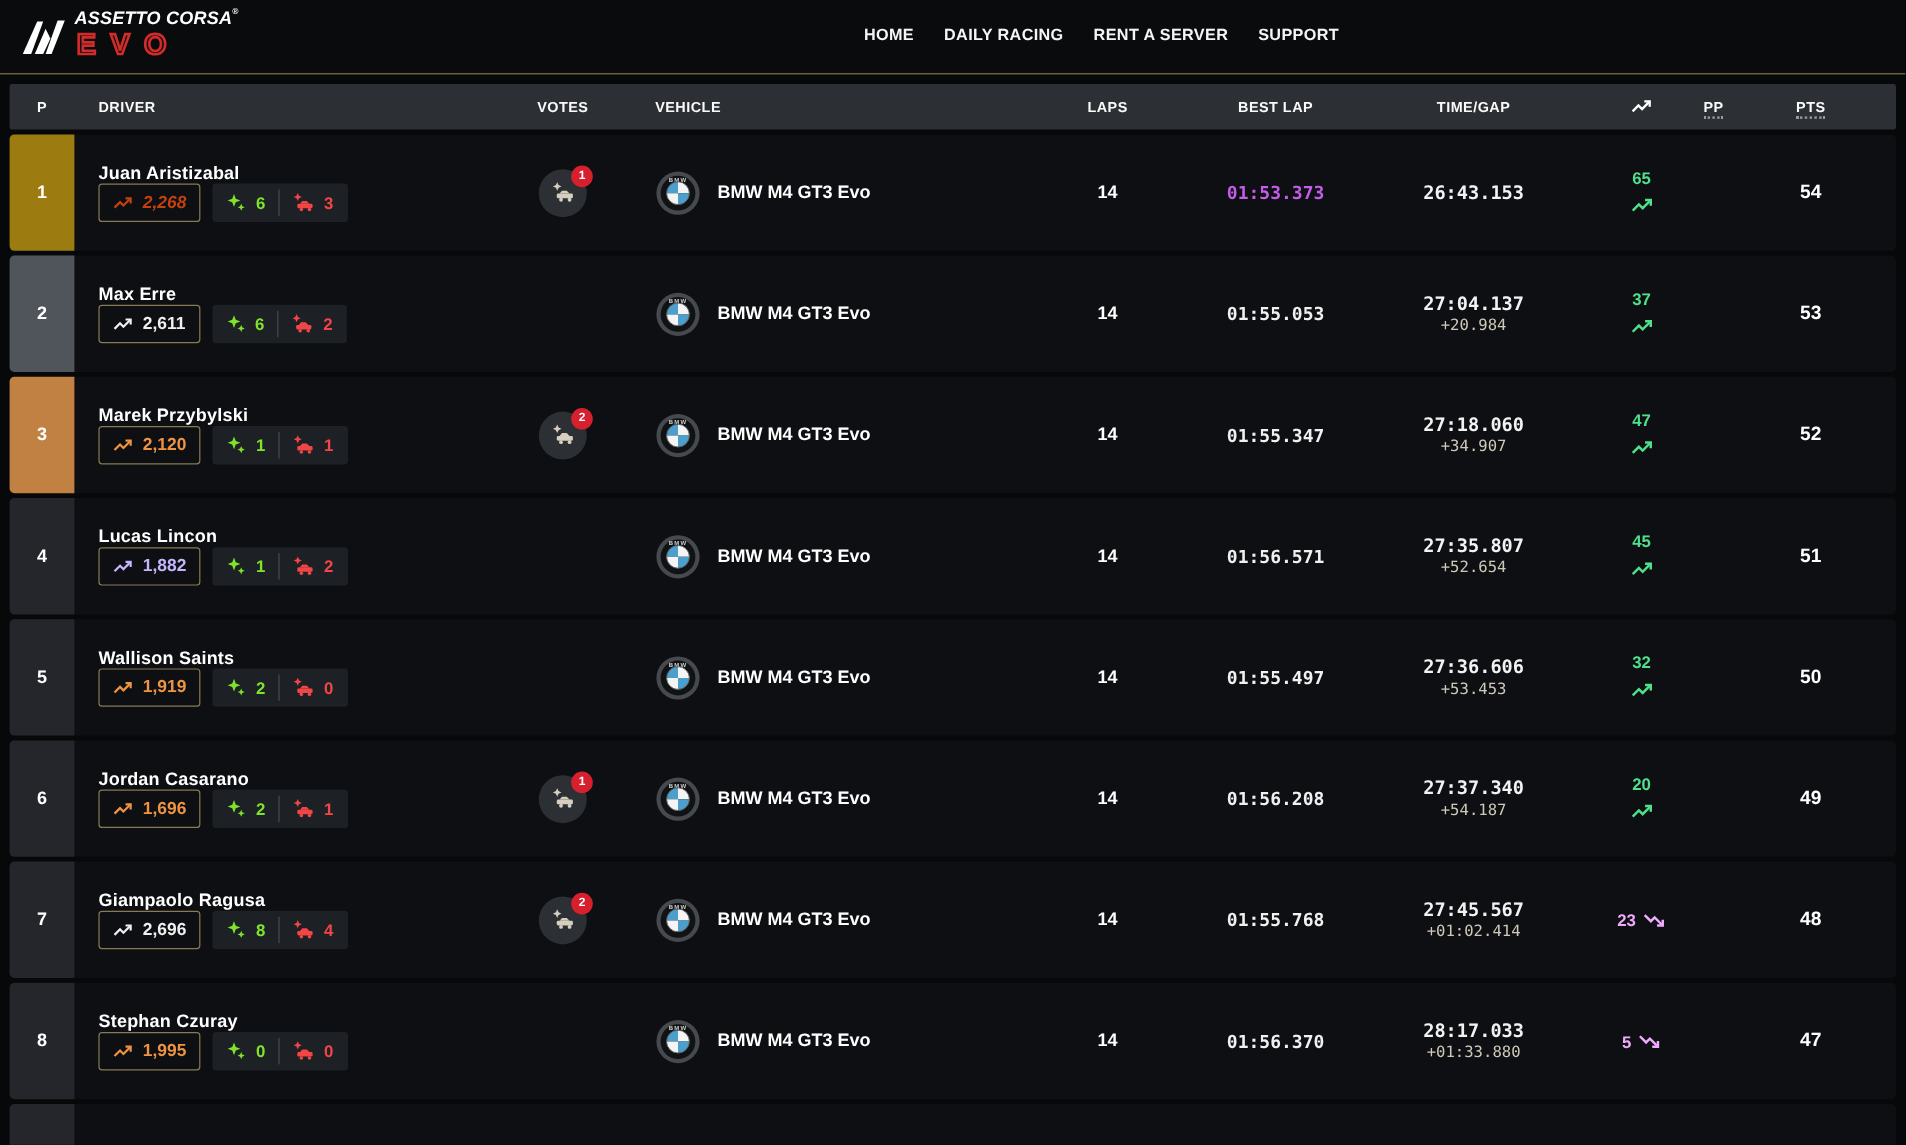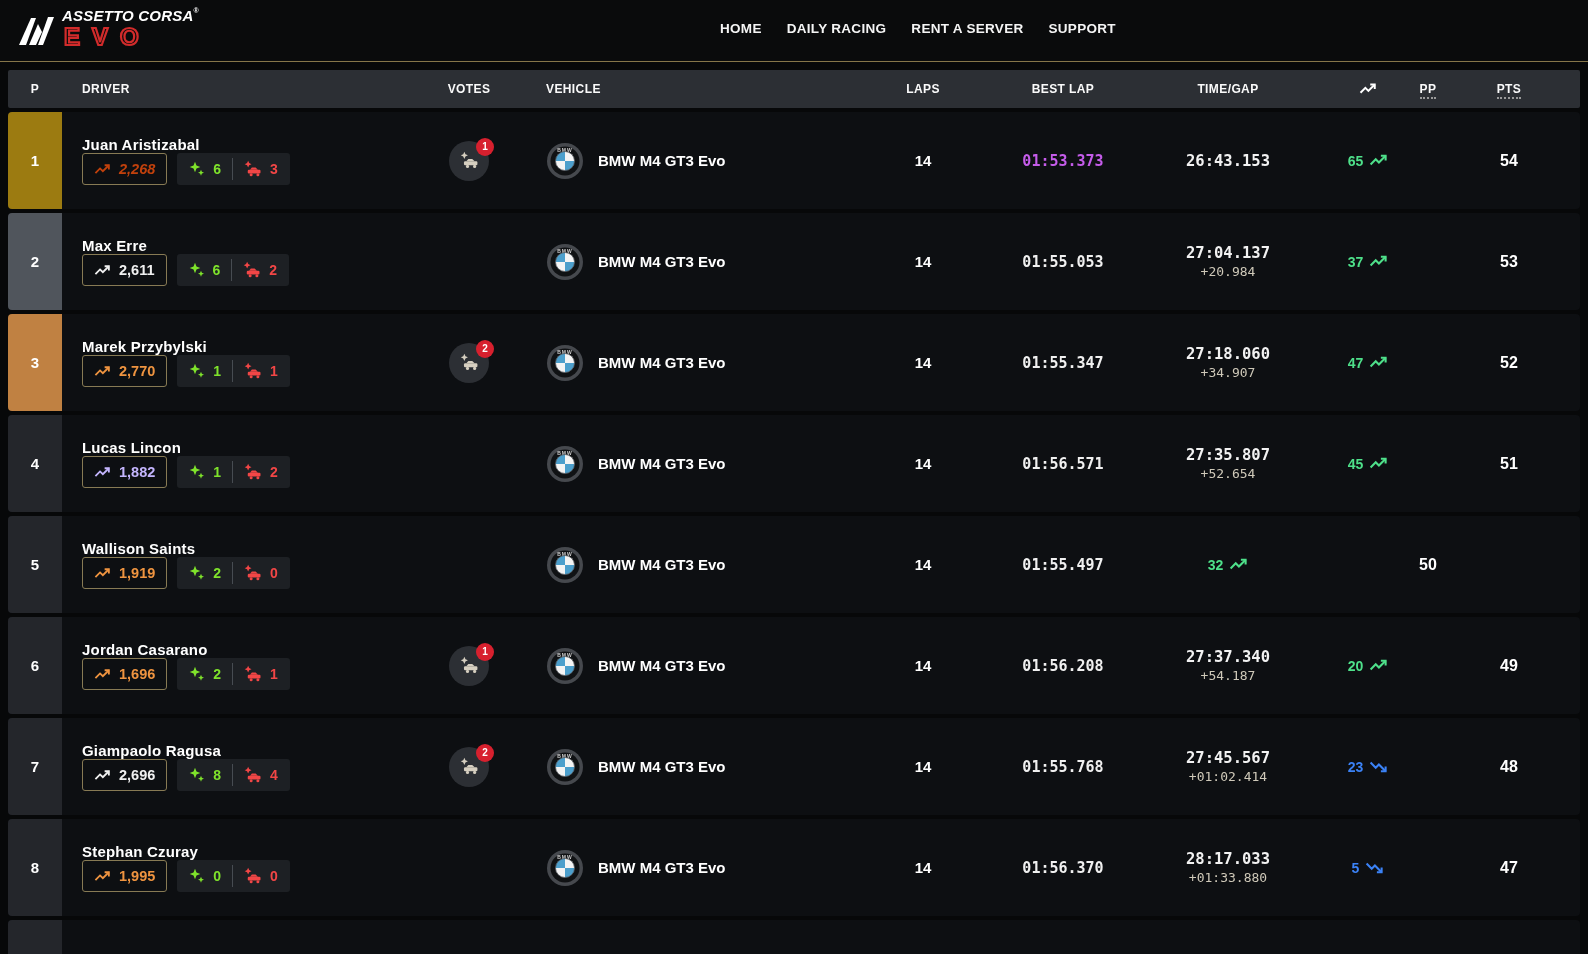--- a/index.html
+++ b/index.html
@@ -71,22 +71,22 @@
   .time-cell { display:flex; flex-direction:column; align-items:center; gap:2px;
     font-family:"DejaVu Sans Mono","Liberation Mono",monospace; }
   .total-time { color:#f2f2f2; font-weight:bold; font-size:15.5px; }
   .gap-time { color:#cfc9b9; font-size:13px; }
 
   .trend-cell { display:flex; justify-content:center; }
   .trend-wrap { display:inline-flex; align-items:center; gap:6px; font-weight:bold; font-size:14px; }
   .trend-cell .t-up, .trend-cell .t-down { display:none; }
   .trend-cell.up .t-up { display:block; }
   .trend-cell.down .t-down { display:block; }
-  .trend-cell.up .trend-wrap { color:#4ee08a; }
-  .trend-cell.down .trend-wrap { color:#3b82f6; }
+  .trend-cell.up .trend-wrap { color:#4ee08a;flex-direction:column; }
+  .trend-cell.down .trend-wrap { color:#f0abfc; }
 
   .pts-cell { text-align:center; color:#fff; font-weight:bold; font-size:16px; padding-right:40px; }
   svg { flex-shrink:0; }
 </style>
 </head>
 <body>
 
 <header class="topbar">
   <div class="brand">
     <svg class="brand-mark" width="40" height="40" viewBox="0 0 40 40">
@@ -309,21 +309,21 @@
         </div>
 
       <div class="driver-cell">
         <div class="driver-name">Marek Przybylski</div>
         <div class="driver-badges">
           <div class="rating-badge" style="color: rgb(239, 148, 64);">
             <svg width="17" height="17" viewBox="0 0 24 24" stroke="currentColor" stroke-width="2.6" fill="none">
               <path d="M2 17 L8.5 10.5 L12.5 14.5 L21 6"></path>
                 <path d="M15 6 H21 V12"></path>
             </svg>
-            <span>2,770</span>
+            <span>2,120</span>
           </div>
           <div class="sc-badge">
             <span class="sc-item sparkle">
               <svg width="16" height="16" viewBox="0 0 24 24" fill="currentColor">
                 <path d="M9 1 L11.2 6.8 L17 9 L11.2 11.2 L9 17 L6.8 11.2 L1 9 L6.8 6.8 Z"></path>
                 <path d="M18 13 L19.3 16.2 L22.5 17.5 L19.3 18.8 L18 22 L16.7 18.8 L13.5 17.5 L16.7 16.2 Z"></path>
               </svg>
               <span>1</span>
             </span>
             <span class="sc-divider"></span>
@@ -529,20 +529,24 @@
           <path d="M19 28.5 A9.5 9.5 0 0 1 9.5 19 L19 19 Z" fill="#f4f4f4"></path>
           <circle cx="19" cy="19" r="9.5" fill="none" stroke="#5a5e63" stroke-width=".8"></circle>
         </svg>
         <span class="vehicle-name">BMW M4 GT3 Evo</span>
       </div>
 
       <div class="laps-cell">14</div>
 
       <div class="best-cell" style="color: rgb(240, 240, 240);">01:55.497</div>
 
+      <div class="time-cell">
+        <div class="total-time">27:36.606</div>
+        <div class="gap-time">+53.453</div>
+      </div>
 
       <div class="trend-cell up">
         <span class="trend-wrap">
           <span>32</span>
           <svg class="t-up" width="19" height="19" viewBox="0 0 24 24" stroke="currentColor" stroke-width="2.6" fill="none">
             <path d="M2 17 L8.5 10.5 L12.5 14.5 L21 6"></path>
               <path d="M15 6 H21 V12"></path>
           </svg>
 
         </span>

